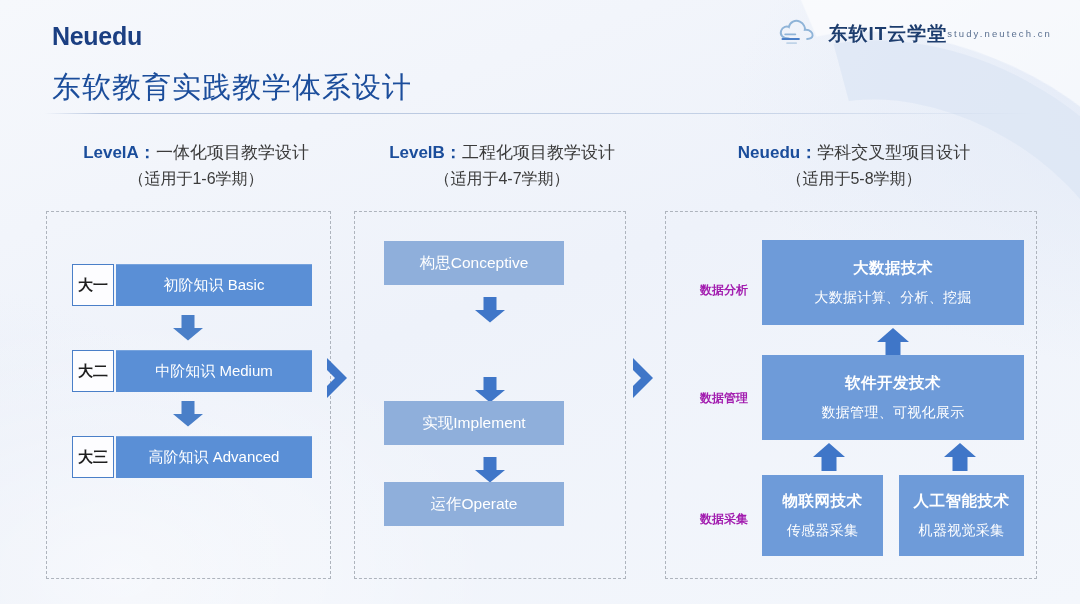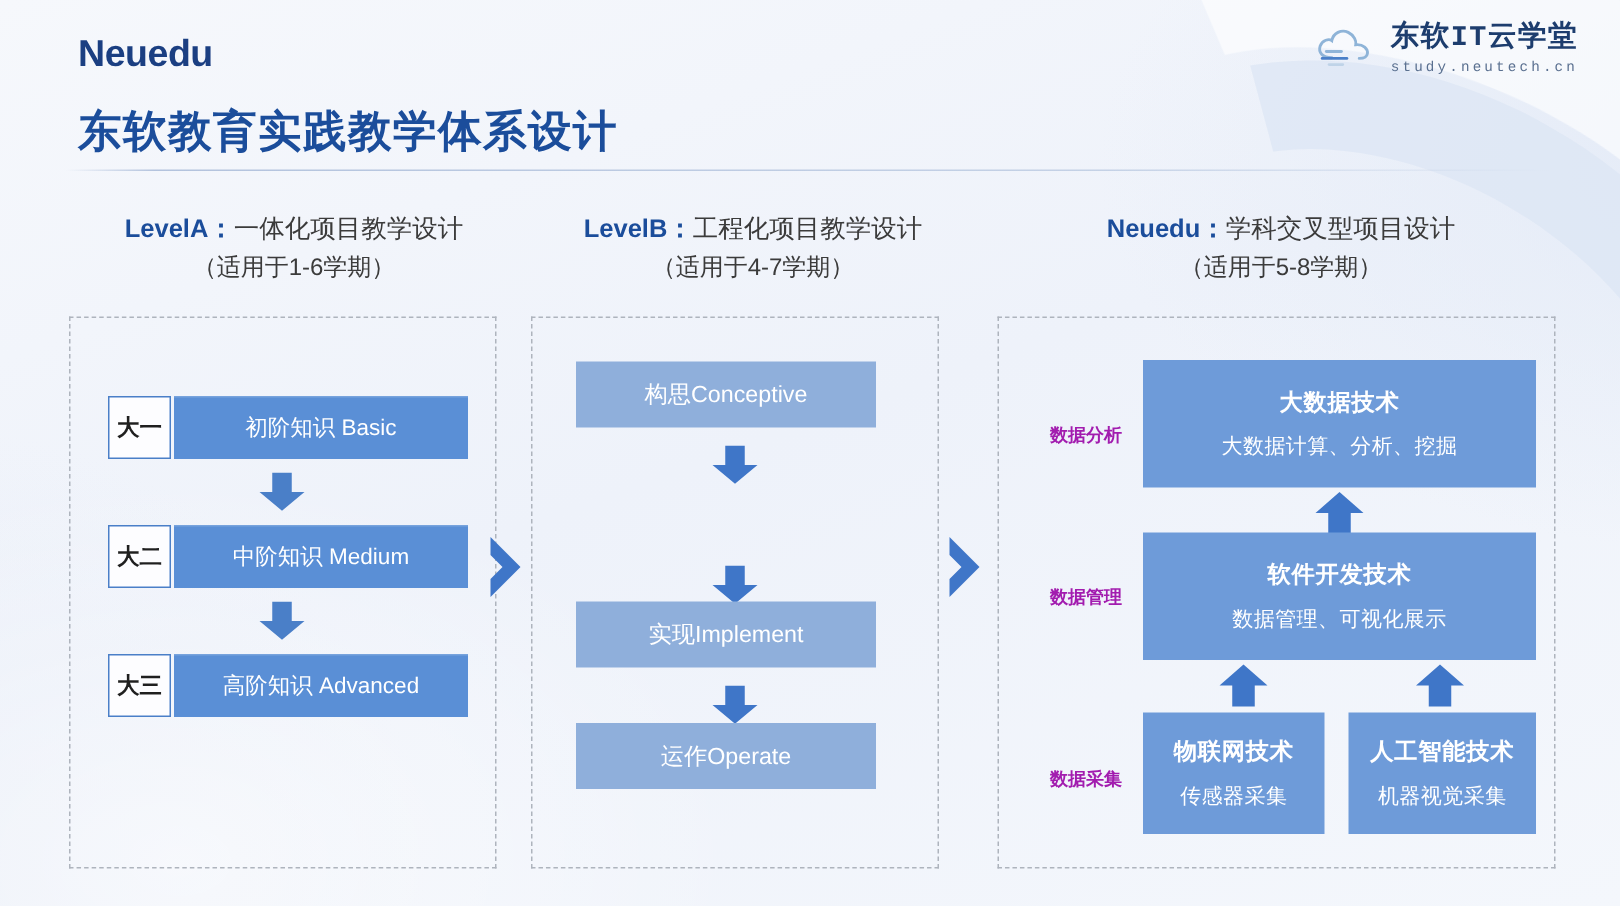--- a/index.html
+++ b/index.html
@@ -47,31 +47,31 @@
   .brand {
     position:absolute; left:52px; top:22px;
     font-size: 25px; font-weight: 700; letter-spacing:-0.3px;
     color:#1b3f82;
   }
   .logo-right {
     position:absolute; right:28px; top:16px;
     display:flex; align-items:center; gap:9px;
   }
   .cloud-icon { width:42px; height:34px; flex:0 0 auto; }
-  .logo-text { display:flex; flex-direction:column; line-height:1;font-family:Liberation Mono, monospace; }
+  .logo-text { display:flex; flex-direction:row; line-height:1; }
   .logo-cn {
     font-size:19px; font-weight:700; color:#1d3d6e; letter-spacing:1px;
   }
   .logo-en {
     font-size:9.5px; color:#5a7090; letter-spacing:2.1px; margin-top:5px;
   }
 
   .page-title {
     position:absolute; left:52px; top:68px;
-    font-size: 29px; font-weight:700; color:#1b4d9b; letter-spacing:1px;
+    font-size: 29px; font-weight:400; color:#1b4d9b; letter-spacing:1px;
   }
   .title-rule {
     position:absolute; left:44px; top:113px; width:990px; height:1px;
     background: linear-gradient(to right, rgba(175,192,218,0.0) 0%, rgba(168,186,216,0.85) 6%, rgba(178,195,221,0.7) 70%, rgba(200,212,232,0.0) 100%);
   }
 
   
   .levels { position:absolute; left:0; top:140px; width:1080px; }
   .lvl-head { position:absolute; text-align:center; }
   .lvl-line1 { font-size:17px; line-height:26px; white-space:nowrap; color:#4a4a4a; }
@@ -106,21 +106,21 @@
   .a-chip {
     position:absolute; left:0; top:0; width:42px; height:42px;
     background:#fdfdff; border:1.6px solid #4a7fc8;
     display:flex; align-items:center; justify-content:center;
     font-size:15px; font-weight:700; color:#1f1f1f;
   }
   .a-arrow { position:absolute; left:125px; width:32px; height:26px; }
 
   
   .b-box {
-    position:absolute; left:29px; width:200px; height:44px;
+    position:absolute; left:29px; width:180px; height:44px;
     background:#8fafdb; color:#ffffff; font-size:15.5px;
     display:flex; align-items:center; justify-content:center;
   }
   .b-arrow { position:absolute; left:119px; width:32px; height:26px; }
 
   
   .c-label {
     position:absolute; left:10px; width:96px; text-align:center;
     font-size:12px; font-weight:700; color:#a21caf; white-space:nowrap;
   }

